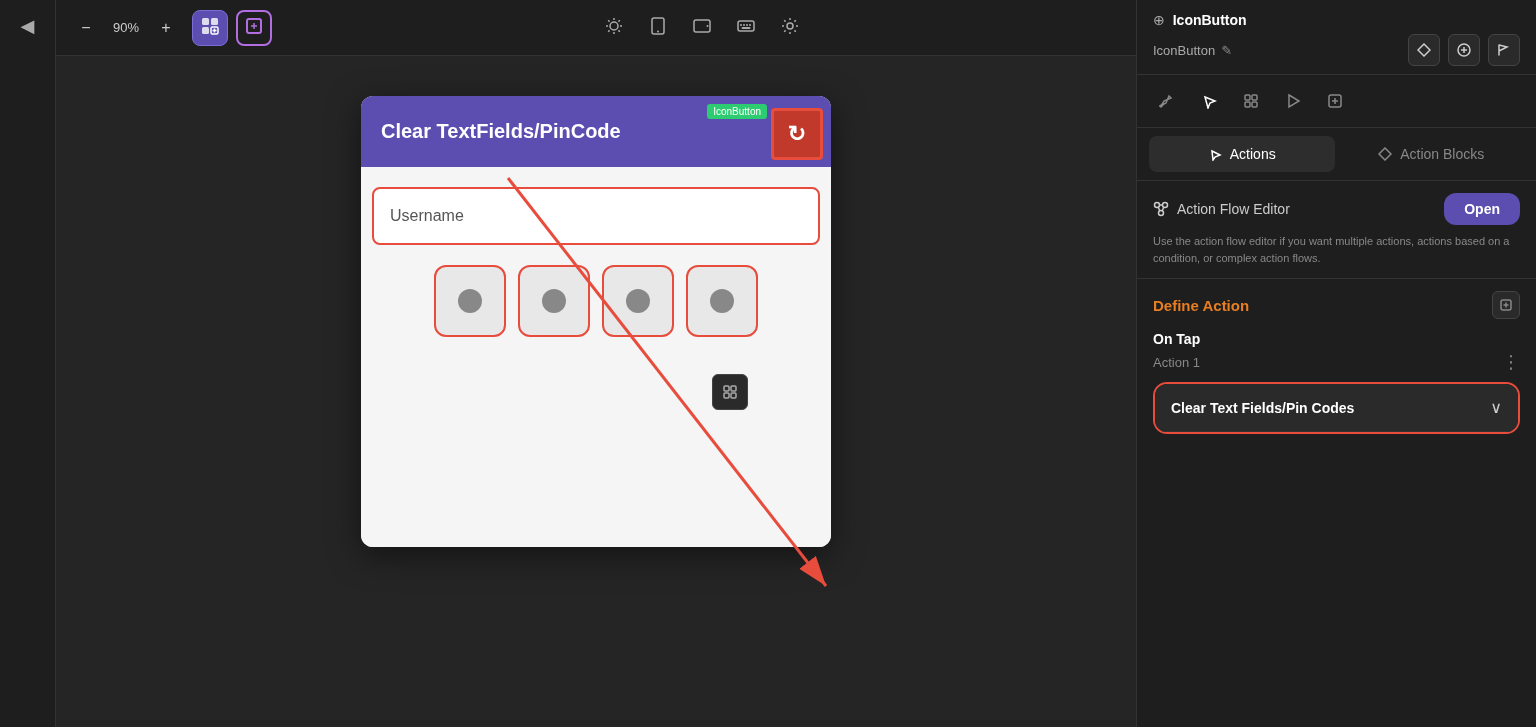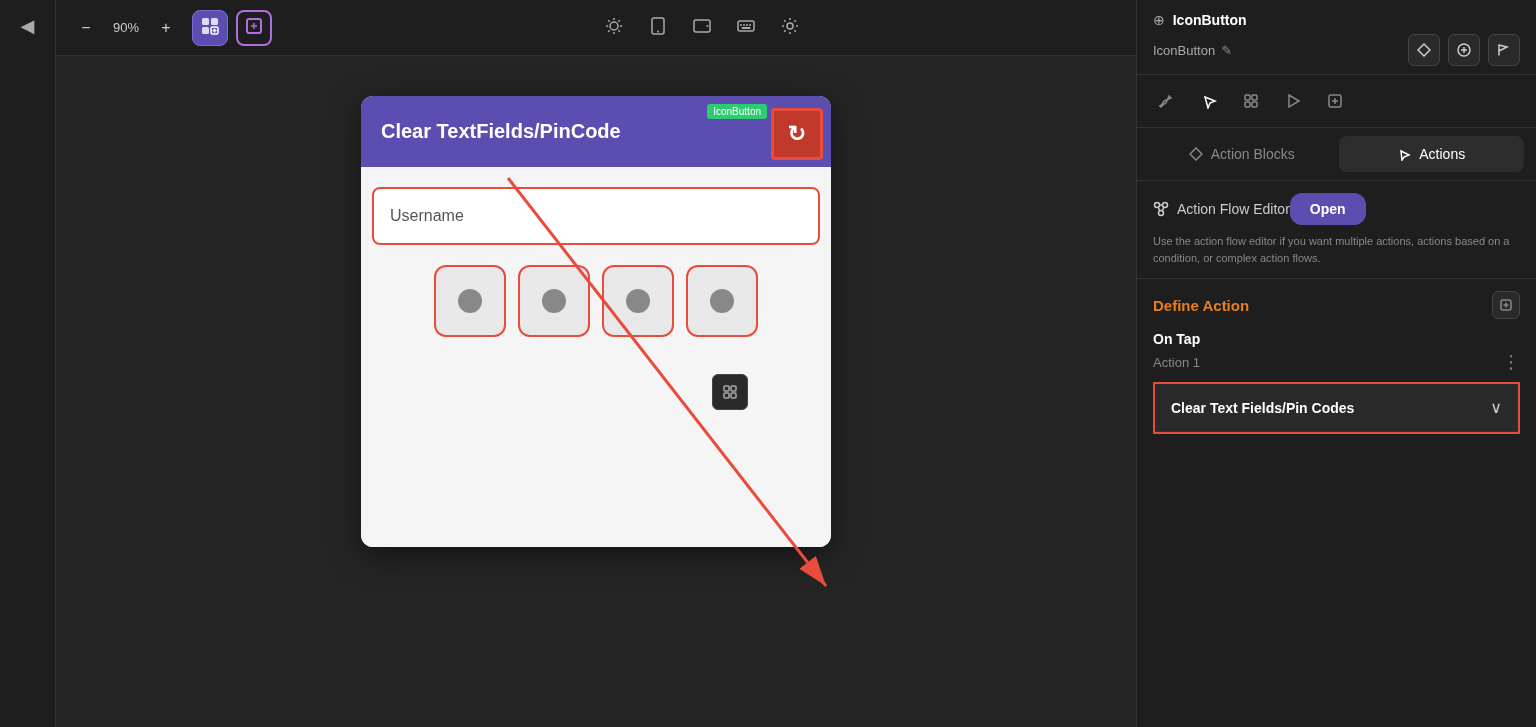--- a/index.html
+++ b/index.html
@@ -296,21 +296,21 @@
     }
 
     
     .action-flow-section {
       padding: 12px 16px;
       border-bottom: 1px solid #333;
     }
     .action-flow-row {
       display: flex;
       align-items: center;
-      justify-content: flex-start;
+      justify-content: space-between;
     }
     .action-flow-label {
       display: flex;
       align-items: center;
       gap: 8px;
       font-size: 14px;
       color: #ccc;
     }
     .open-btn {
       background: #5c4db1;
@@ -373,21 +373,21 @@
     }
     .action-1-dots {
       color: #888;
       font-size: 18px;
       cursor: pointer;
     }
 
     
     .clear-card {
       border: 2px solid #e74c3c;
-      border-radius: 1px;
+      border-radius: 14px;
       background: #000000;
       overflow: hidden;
     }
     .clear-card-header {
       display: flex;
       align-items: center;
       justify-content: space-between;
       padding: 14px 16px;
       background: #2a2a2a;
       border-bottom: 1px solid #333;
@@ -655,31 +655,31 @@
     <button class="panel-tool-btn">
       <svg width="16" height="16" viewBox="0 0 16 16" fill="none">
         <rect x="2" y="2" width="12" height="12" rx="2" stroke="#888" stroke-width="1.5" fill="none"></rect>
         <line x1="8" y1="5" x2="8" y2="11" stroke="#888" stroke-width="1.5"></line>
         <line x1="5" y1="8" x2="11" y2="8" stroke="#888" stroke-width="1.5"></line>
       </svg>
     </button>
   </div>
 
   <div class="actions-tabs">
+    <button class="actions-tab active">
+      <svg width="14" height="14" viewBox="0 0 14 14" fill="none">
+        <path d="M4 4L12 8L7 10L5 13L4 4Z" stroke="#fff" stroke-width="1.5" fill="none"></path>
+      </svg>
+      <span>Actions</span>
+    </button>
     <button class="actions-tab inactive">
       <svg width="14" height="14" viewBox="0 0 14 14" fill="none">
         <path d="M7 1L13 7L7 13L1 7L7 1Z" stroke="#888" stroke-width="1.5" fill="none"></path>
       </svg>
       <span>Action Blocks</span>
-    </button>
-    <button class="actions-tab active">
-      <svg width="14" height="14" viewBox="0 0 14 14" fill="none">
-        <path d="M4 4L12 8L7 10L5 13L4 4Z" stroke="#fff" stroke-width="1.5" fill="none"></path>
-      </svg>
-      <span>Actions</span>
     </button>
   </div>
 
   <div class="action-flow-section">
     <div class="action-flow-row">
       <div class="action-flow-label">
         <svg width="16" height="16" viewBox="0 0 16 16" fill="none">
           <circle cx="4" cy="4" r="2.5" stroke="#ccc" stroke-width="1.5" fill="none"></circle>
           <circle cx="12" cy="4" r="2.5" stroke="#ccc" stroke-width="1.5" fill="none"></circle>
           <circle cx="8" cy="12" r="2.5" stroke="#ccc" stroke-width="1.5" fill="none"></circle>

